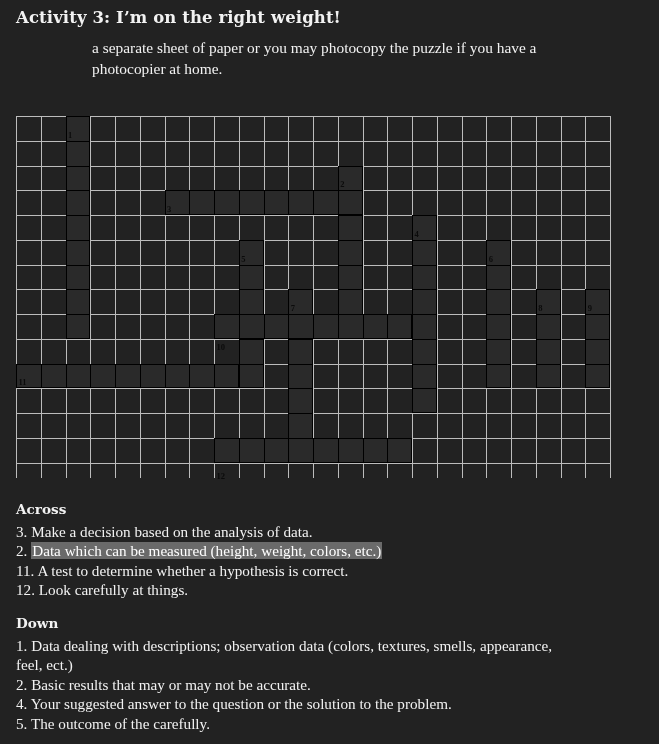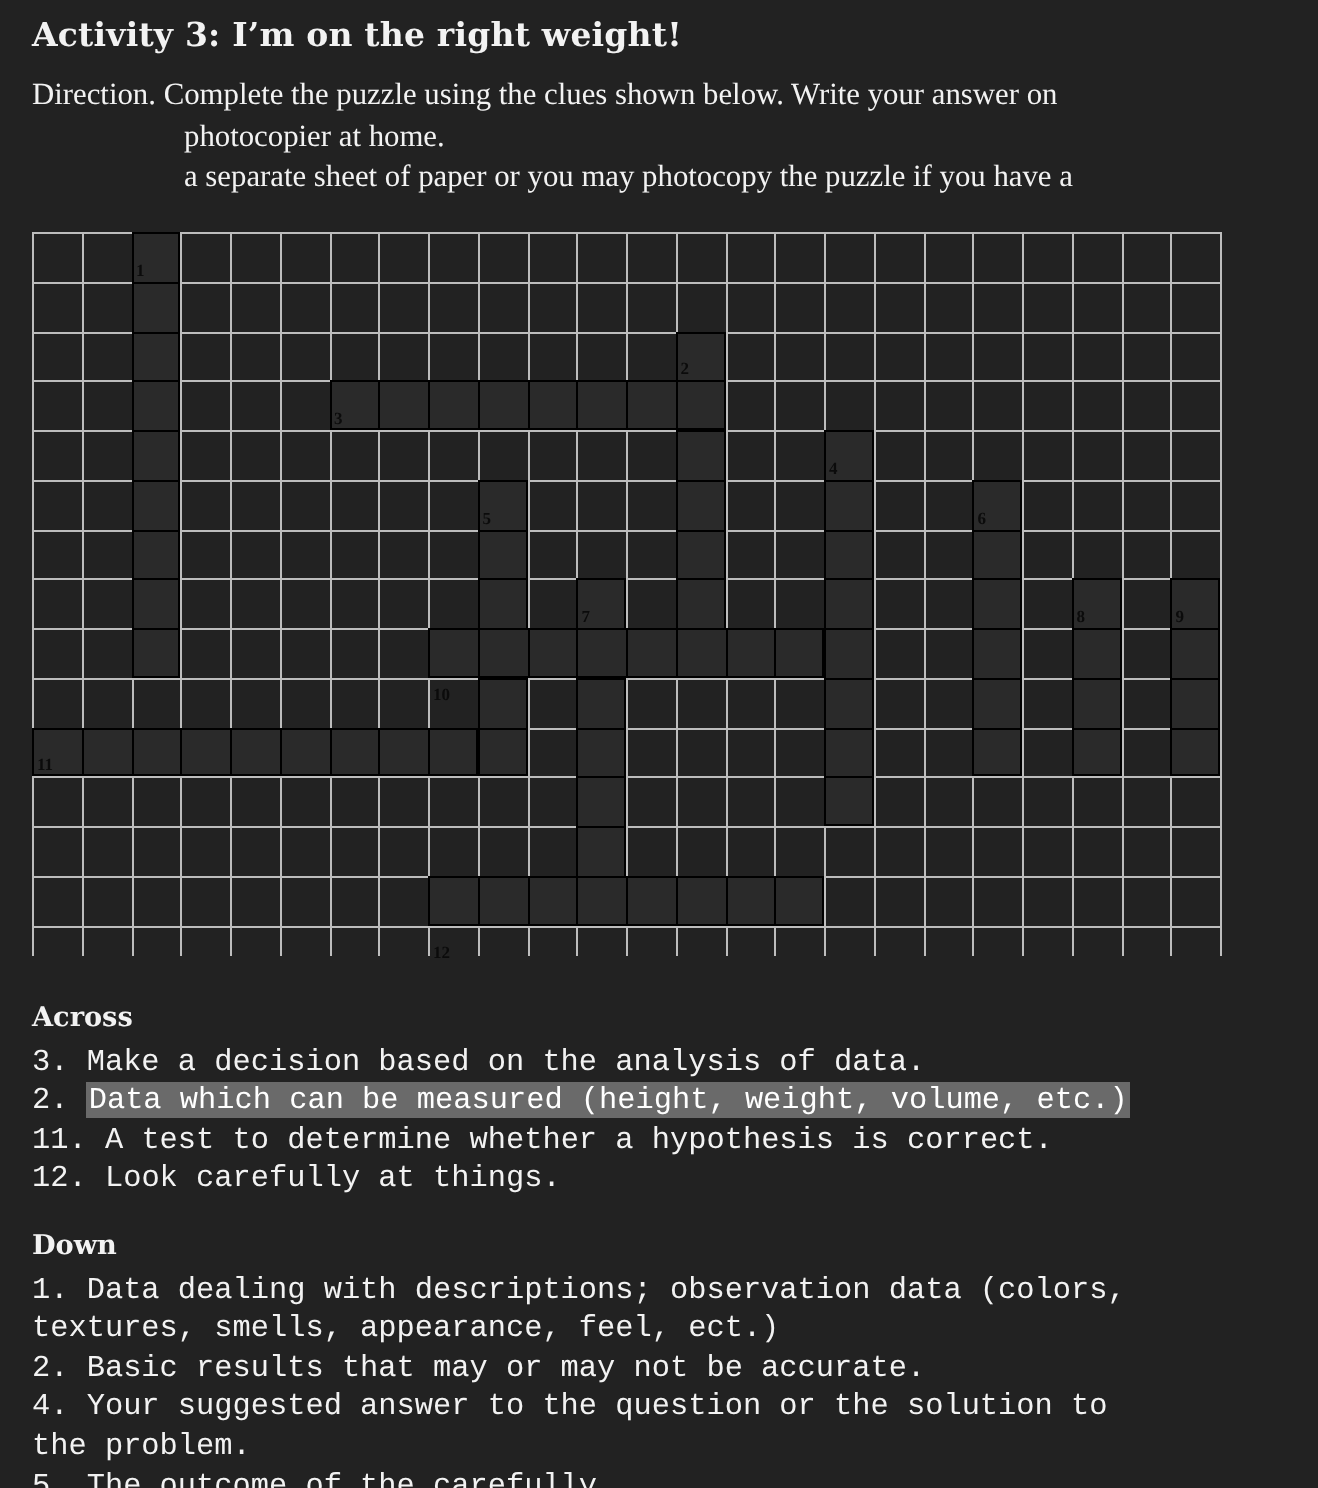--- a/index.html
+++ b/index.html
@@ -62,43 +62,39 @@
   
   #clues{
     position:absolute;left:16px;top:500px;width:620px;
     font-size:15.2px;line-height:19.6px;
   }
   .clue-head{
     font-family:"DejaVu Serif", serif;
     font-weight:bold;font-size:13.6px;
     margin:0 0 2px 0;
   }
-  .clue-list{list-style:none;margin:0;padding:0;font-family:Liberation Mono, monospace;}
+  .clue-list{list-style:none;margin:0;padding:0;}
   .clue-list li{white-space:nowrap;}
   .clue-list li.wrap{white-space:normal;width:560px;}
   .hl{background:#6a6a6a;color:#ffffff;padding:0 1px;}
   #down-block{margin-top:14px;}
   #footer-sliver{
     position:absolute;left:300px;top:735px;width:330px;height:9px;
     overflow:hidden;color:#d8d8d8;font-size:13px;
     line-height:13px;
   }
 </style>
 </head>
 <body>
 
 <div id="activity-title">Activity 3: I’m on the right weight!</div>
 
 <div id="direction-block">
-  <span class="dir-line">
-    <span class="dir-label">Direction.</span>
-    <span>Complete the puzzle using the clues shown below. Write your answer on</span>
-  </span>
+  <span class="dir-line indent">a separate sheet of paper or you may photocopy the puzzle if you have a</span>
   <span class="dir-line indent">photocopier at home.</span>
-  <span class="dir-line indent">a separate sheet of paper or you may photocopy the puzzle if you have a</span>
 </div>
 
 <div id="crossword">
   <div id="grid-lines">
       <i class="v" style="left:0.00px"></i>
       <i class="v" style="left:24.75px"></i>
       <i class="v" style="left:49.50px"></i>
       <i class="v" style="left:74.25px"></i>
       <i class="v" style="left:99.00px"></i>
       <i class="v" style="left:123.75px"></i>
@@ -249,21 +245,21 @@
       <span class="clue-num" style="left: 2.5px; top: 262.25px;">11</span>
       <span class="clue-num" style="left: 200.5px; top: 336.5px; margin-top: 19px;">12</span>
     </div>
 </div>
 
 <div id="clues">
   <div>
     <div class="clue-head">Across</div>
     <ul class="clue-list" id="across-list">
         <li><span>3. </span><span>Make a decision based on the analysis of data.</span></li>
-        <li><span>2. </span><span class="hl">Data which can be measured (height, weight, volume, etc.)</span></li>
+        <li><span>2. </span><span class="hl">Data which can be measured (height, weight, colors, etc.)</span></li>
         <li><span>11. </span><span>A test to determine whether a hypothesis is correct.</span></li>
         <li><span>12. </span><span>Look carefully at things.</span></li>
       </ul>
   </div>
   <div id="down-block">
     <div class="clue-head">Down</div>
     <ul class="clue-list" id="down-list">
         <li class="wrap"><span>1. </span><span>Data dealing with descriptions; observation data (colors, textures, smells, appearance, feel, ect.)</span></li>
         <li><span>2. </span><span>Basic results that may or may not be accurate.</span></li>
         <li class="wrap"><span>4. </span><span>Your suggested answer to the question or the solution to the problem.</span></li>

